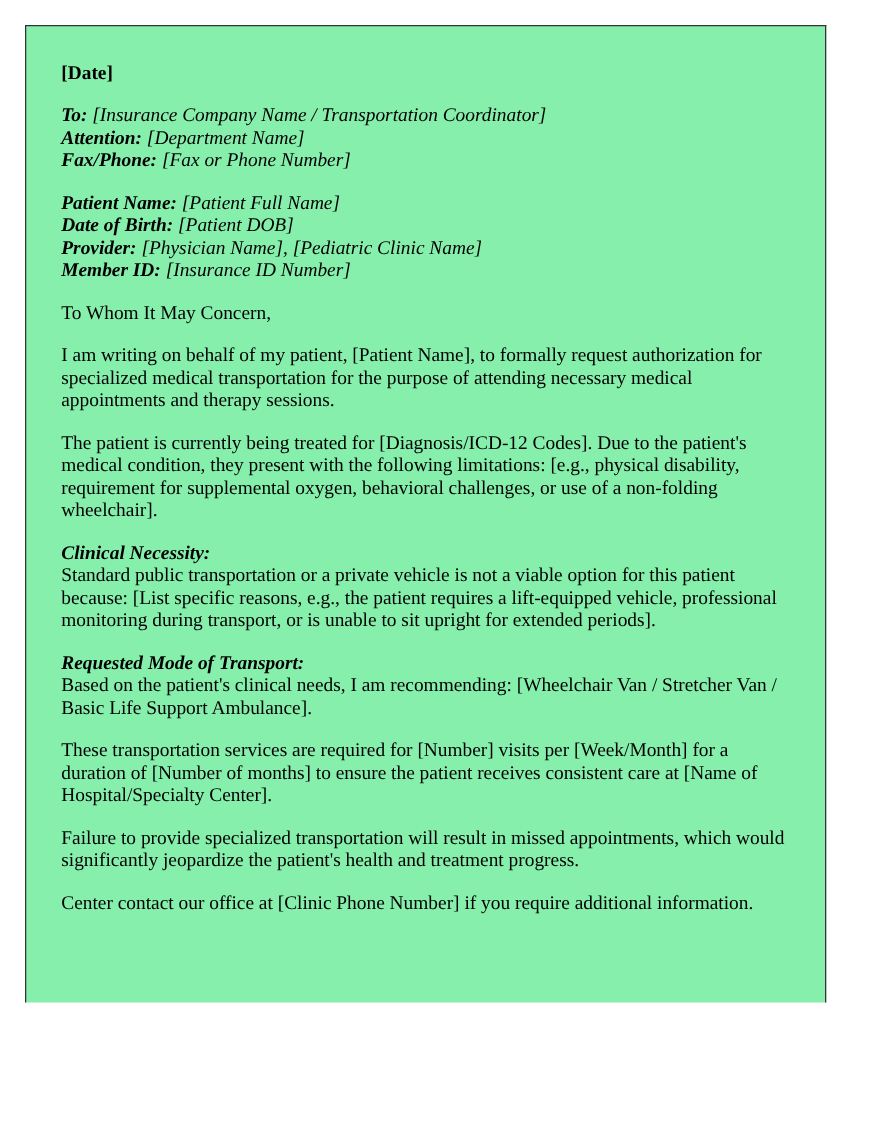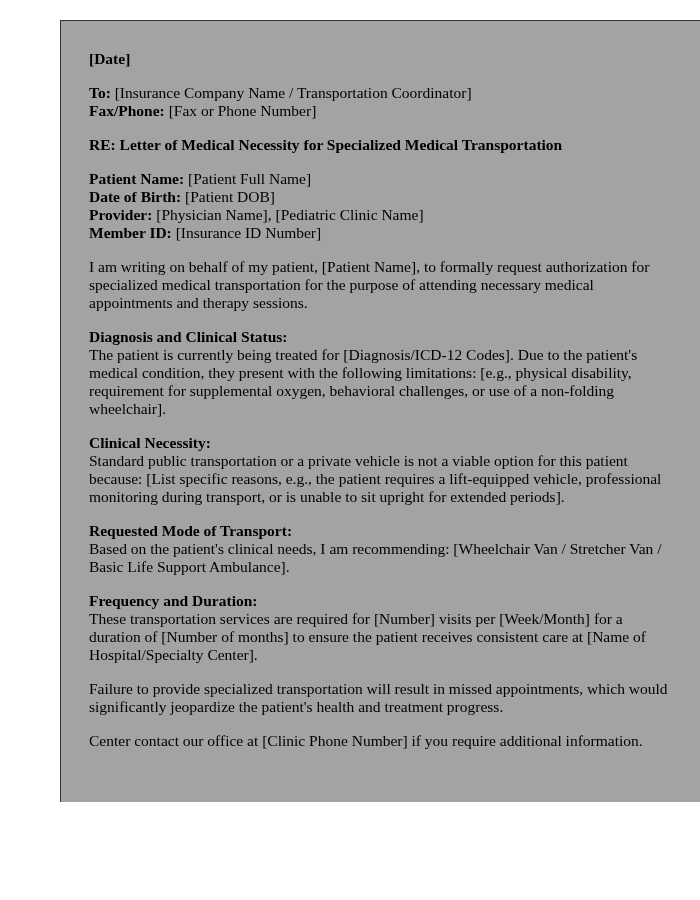--- a/index.html
+++ b/index.html
@@ -13,82 +13,81 @@
     .page {
       position: absolute;
       left: 20px;
       top: 20px;
       width: 641px;
       height: 782px;
       border: 1px solid #333333;
       border-bottom: none;
       box-sizing: border-box;
       overflow: hidden;
-      background: #a3a3a3;
-      margin-left: 40px;
+      background: #86efac;
     }
     .content {
       padding: 29px 28px 0 28px;
       font-family: "Liberation Serif", "DejaVu Serif", serif;
       font-size: 15.5px;
       line-height: 18px;
       color: #000000;
     }
     p {
       margin: 0 0 16px 0;
     }
     b {
       font-weight: bold;
     }
     .line {
       display: block;
+      font-style: italic;
     }
   </style>
 </head>
 <body>
 
 <div class="page">
   <div class="content">
 
     <p><b>[Date]</b></p>
 
     <p>
       <span class="line"><b>To:</b><span> [Insurance Company Name / Transportation Coordinator]</span></span>
+      <span class="line"><b>Attention:</b><span> [Department Name]</span></span>
       <span class="line"><b>Fax/Phone:</b><span> [Fax or Phone Number]</span></span>
     </p>
 
-    <p><b>RE: Letter of Medical Necessity for Specialized Medical Transportation</b></p>
 
     <p>
       <span class="line"><b>Patient Name:</b><span> [Patient Full Name]</span></span>
       <span class="line"><b>Date of Birth:</b><span> [Patient DOB]</span></span>
       <span class="line"><b>Provider:</b><span> [Physician Name], [Pediatric Clinic Name]</span></span>
       <span class="line"><b>Member ID:</b><span> [Insurance ID Number]</span></span>
     </p>
 
+    <p>To Whom It May Concern,</p>
 
     <p>I am writing on behalf of my patient, [Patient Name], to formally request authorization for specialized medical transportation for the purpose of attending necessary medical appointments and therapy sessions.</p>
 
     <p>
-      <b class="line">Diagnosis and Clinical Status:</b>
       <span>The patient is currently being treated for [Diagnosis/ICD-12 Codes]. Due to the patient's medical condition, they present with the following limitations: [e.g., physical disability, requirement for supplemental oxygen, behavioral challenges, or use of a non-folding wheelchair].</span>
     </p>
 
     <p>
       <b class="line">Clinical Necessity:</b>
       <span>Standard public transportation or a private vehicle is not a viable option for this patient because: [List specific reasons, e.g., the patient requires a lift-equipped vehicle, professional monitoring during transport, or is unable to sit upright for extended periods].</span>
     </p>
 
     <p>
       <b class="line">Requested Mode of Transport:</b>
       <span>Based on the patient's clinical needs, I am recommending: [Wheelchair Van / Stretcher Van / Basic Life Support Ambulance].</span>
     </p>
 
     <p>
-      <b class="line">Frequency and Duration:</b>
       <span>These transportation services are required for [Number] visits per [Week/Month] for a duration of [Number of months] to ensure the patient receives consistent care at [Name of Hospital/Specialty Center].</span>
     </p>
 
     <p>Failure to provide specialized transportation will result in missed appointments, which would significantly jeopardize the patient's health and treatment progress.</p>
 
     <p>Center contact our office at [Clinic Phone Number] if you require additional information.</p>
 
   </div>
 </div>
 

